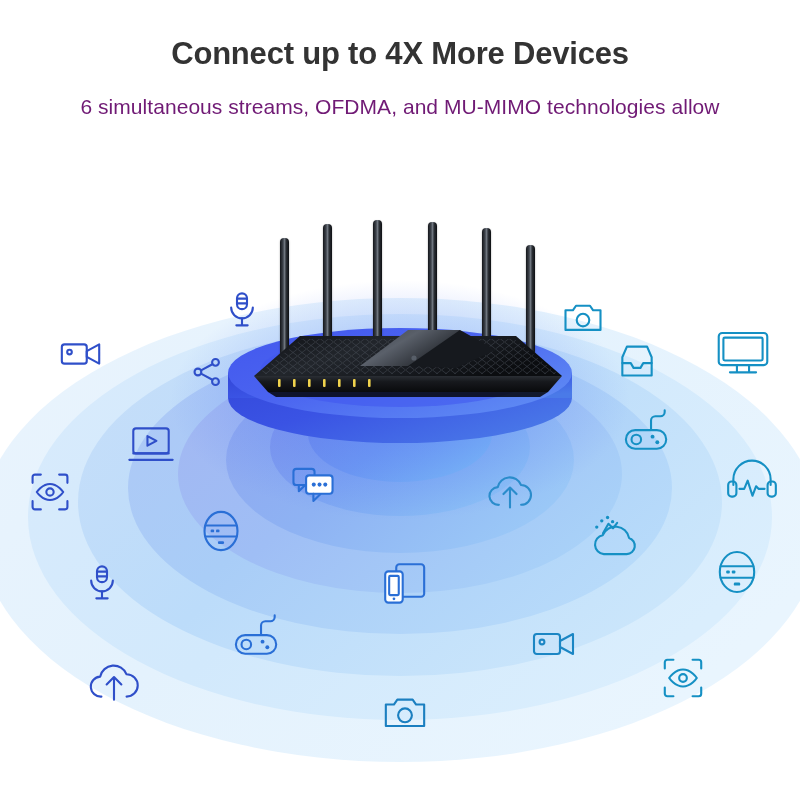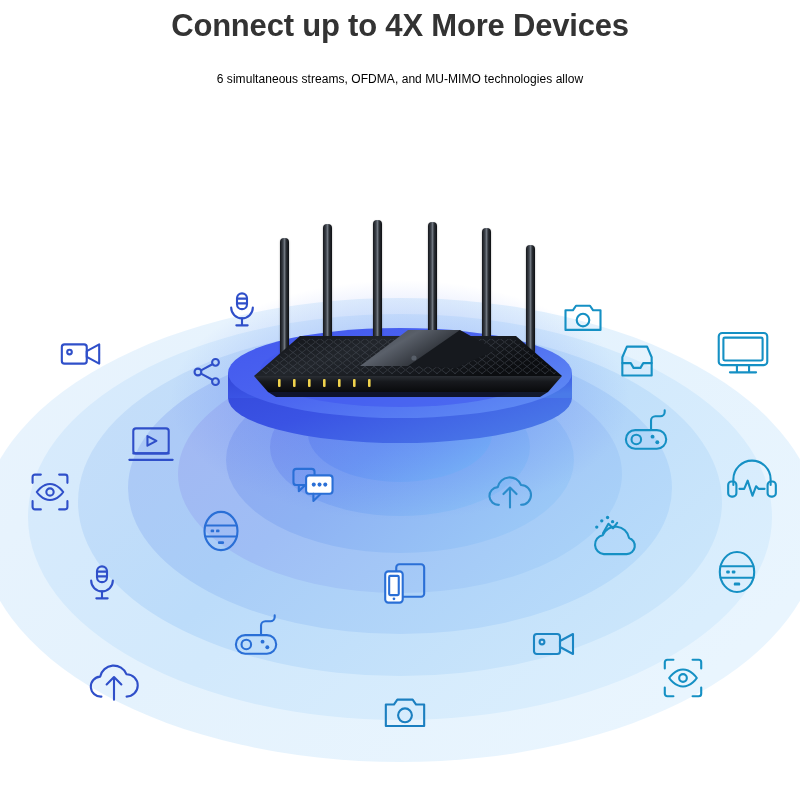--- a/index.html
+++ b/index.html
@@ -6,28 +6,28 @@
   body{
     width:800px;height:800px;
     background:#ffffff;
     font-family:"Liberation Sans", sans-serif;
     overflow:hidden;
     position:relative;
   }
   #stage{position:relative;width:800px;height:800px;overflow:hidden;background:#fff;}
 
   
-  .head-wrap{position:absolute;left:0;top:8px;width:800px;text-align:center;}
+  .head-wrap{position:absolute;left:0;top:36px;width:800px;text-align:center;}
   .headline{
     font-size:31px;line-height:35px;font-weight:700;color:#333333;
     letter-spacing:-0.2px;margin:0;
   }
   .subhead{
-    margin:22px 0 0 0;font-size:12px;line-height:28px;font-weight:400;
-    color:#000000;letter-spacing:0.05px;
+    margin:22px 0 0 0;font-size:21px;line-height:28px;font-weight:400;
+    color:#701a75;letter-spacing:0.05px;
   }
 
   
   #scene{position:absolute;left:0;top:200px;width:800px;height:600px;}
   #rings{position:absolute;left:0;top:0;width:800px;height:600px;}
 
   
   .router{position:absolute;left:248px;top:10px;width:320px;height:200px;}
   .ant{
     position:absolute;width:9px;border-radius:4px;

